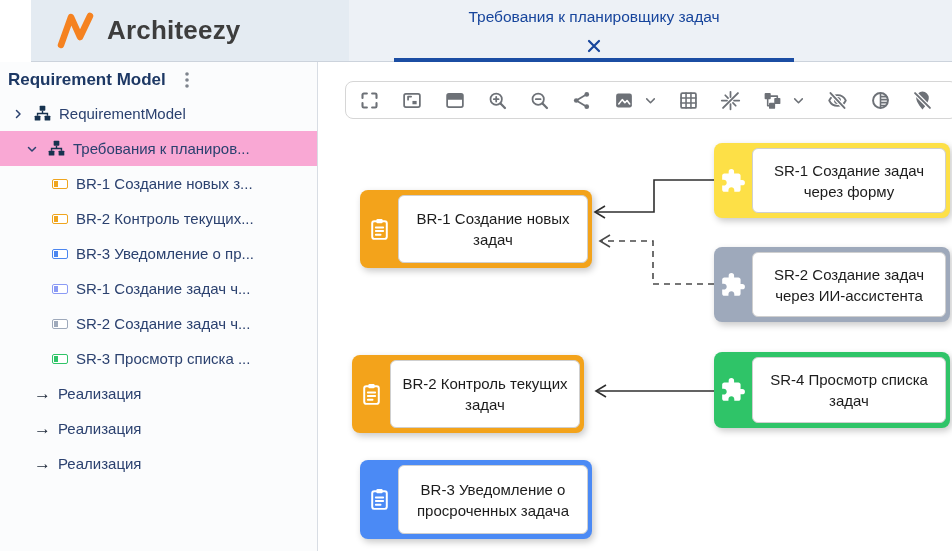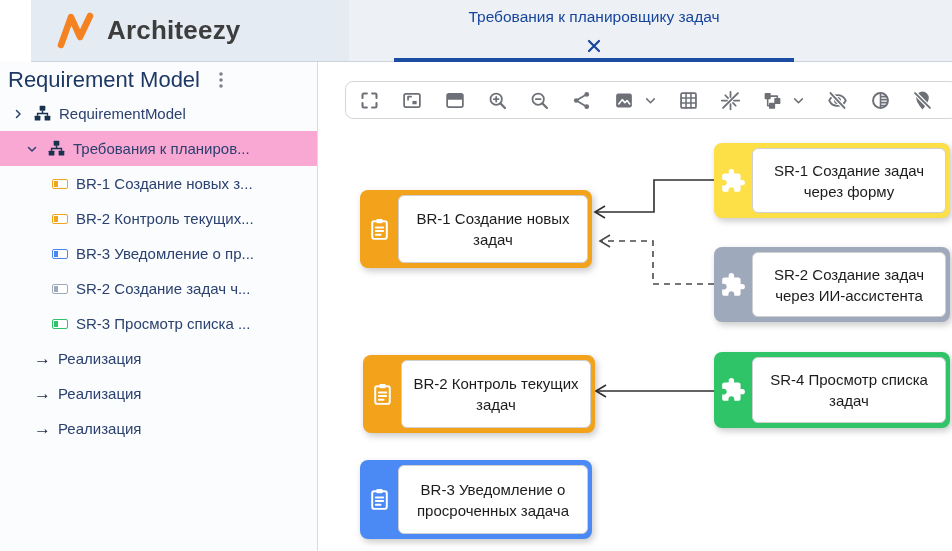--- a/index.html
+++ b/index.html
@@ -19,21 +19,21 @@
   .tab-label { color:#17459c; font-size:15.5px; }
   .tab::after { content:""; position:absolute; left:0; right:0; bottom:-1px; height:4px; background:#1b4da3; }
   .tab-close { display:flex; align-items:center; }
 
   
   .main { display:flex; height:489px; }
 
   
   .sidebar { width:318px; background:#fbfcfd; border-right:1px solid #d8dde4; padding-top:2px; }
   .side-title-row { height:32px; display:flex; align-items:center; padding-left:8px; gap:12px; }
-  .side-title { font-size:22px; font-weight:400; color:#1d3864; }
+  .side-title { font-size:17px; font-weight:700; color:#1d3864; }
   .kebab { display:flex; align-items:center; cursor:pointer; padding:2px; }
   .trow { height:35px; display:flex; align-items:center; gap:8px; color:#2b416f; font-size:15px; cursor:pointer; }
   .trow.selected { background:#f9a8d4;padding-left:24px; }
   .trow .chev { width:16px; display:flex; justify-content:center; }
   .d0 { padding-left:10px; }
   .d2 { padding-left:52px; }
   .d1 { padding-left:34px; }
   .flag { width:16px; height:10px; border-radius:2px; background:#fff; position:relative; flex:0 0 auto; }
   .flag::before { content:""; position:absolute; left:1px; top:1px; bottom:1px; width:4px; }
   .flag.orange { border:1.6px solid #efa51e; } .flag.orange::before { background:#efa51e; }
@@ -142,20 +142,24 @@
       </div>
       <div class="trow d2">
         <span class="flag orange"></span>
         <span>BR-2 Контроль текущих...</span>
       </div>
       <div class="trow d2">
         <span class="flag blue"></span>
         <span>BR-3 Уведомление о пр...</span>
       </div>
       <div class="trow d2">
+        <span class="flag purple"></span>
+        <span>SR-1 Создание задач ч...</span>
+      </div>
+      <div class="trow d2">
         <span class="flag gray"></span>
         <span>SR-2 Создание задач ч...</span>
       </div>
       <div class="trow d2">
         <span class="flag green"></span>
         <span>SR-3 Просмотр списка ...</span>
       </div>
 
       <div class="trow d1">
         <span class="rel-arrow">→</span>
@@ -292,21 +296,21 @@
         <div class="strip">
           <svg width="25" height="25" viewBox="0 0 24 24" fill="none" stroke="#fff" stroke-width="1.9" stroke-linecap="round">
             <rect x="5" y="4" width="14" height="17" rx="2"></rect>
             <rect x="9" y="2" width="6" height="4" rx="1" fill="#fff" stroke="none"></rect>
             <path d="M8.5 10 h7 M8.5 13.5 h7 M8.5 17 h4.5"></path>
           </svg>
         </div>
         <div class="body">BR-1 Создание новых задач</div>
       </div>
 
-      <div class="node orange" style="left:45px; top:293px; width:232px; height:78px;">
+      <div class="node orange" style="left:34px; top:293px; width:232px; height:78px;">
         <div class="strip">
           <svg width="25" height="25" viewBox="0 0 24 24" fill="none" stroke="#fff" stroke-width="1.9" stroke-linecap="round">
             <rect x="5" y="4" width="14" height="17" rx="2"></rect>
             <rect x="9" y="2" width="6" height="4" rx="1" fill="#fff" stroke="none"></rect>
             <path d="M8.5 10 h7 M8.5 13.5 h7 M8.5 17 h4.5"></path>
           </svg>
         </div>
         <div class="body">BR-2 Контроль текущих задач</div>
       </div>
 

